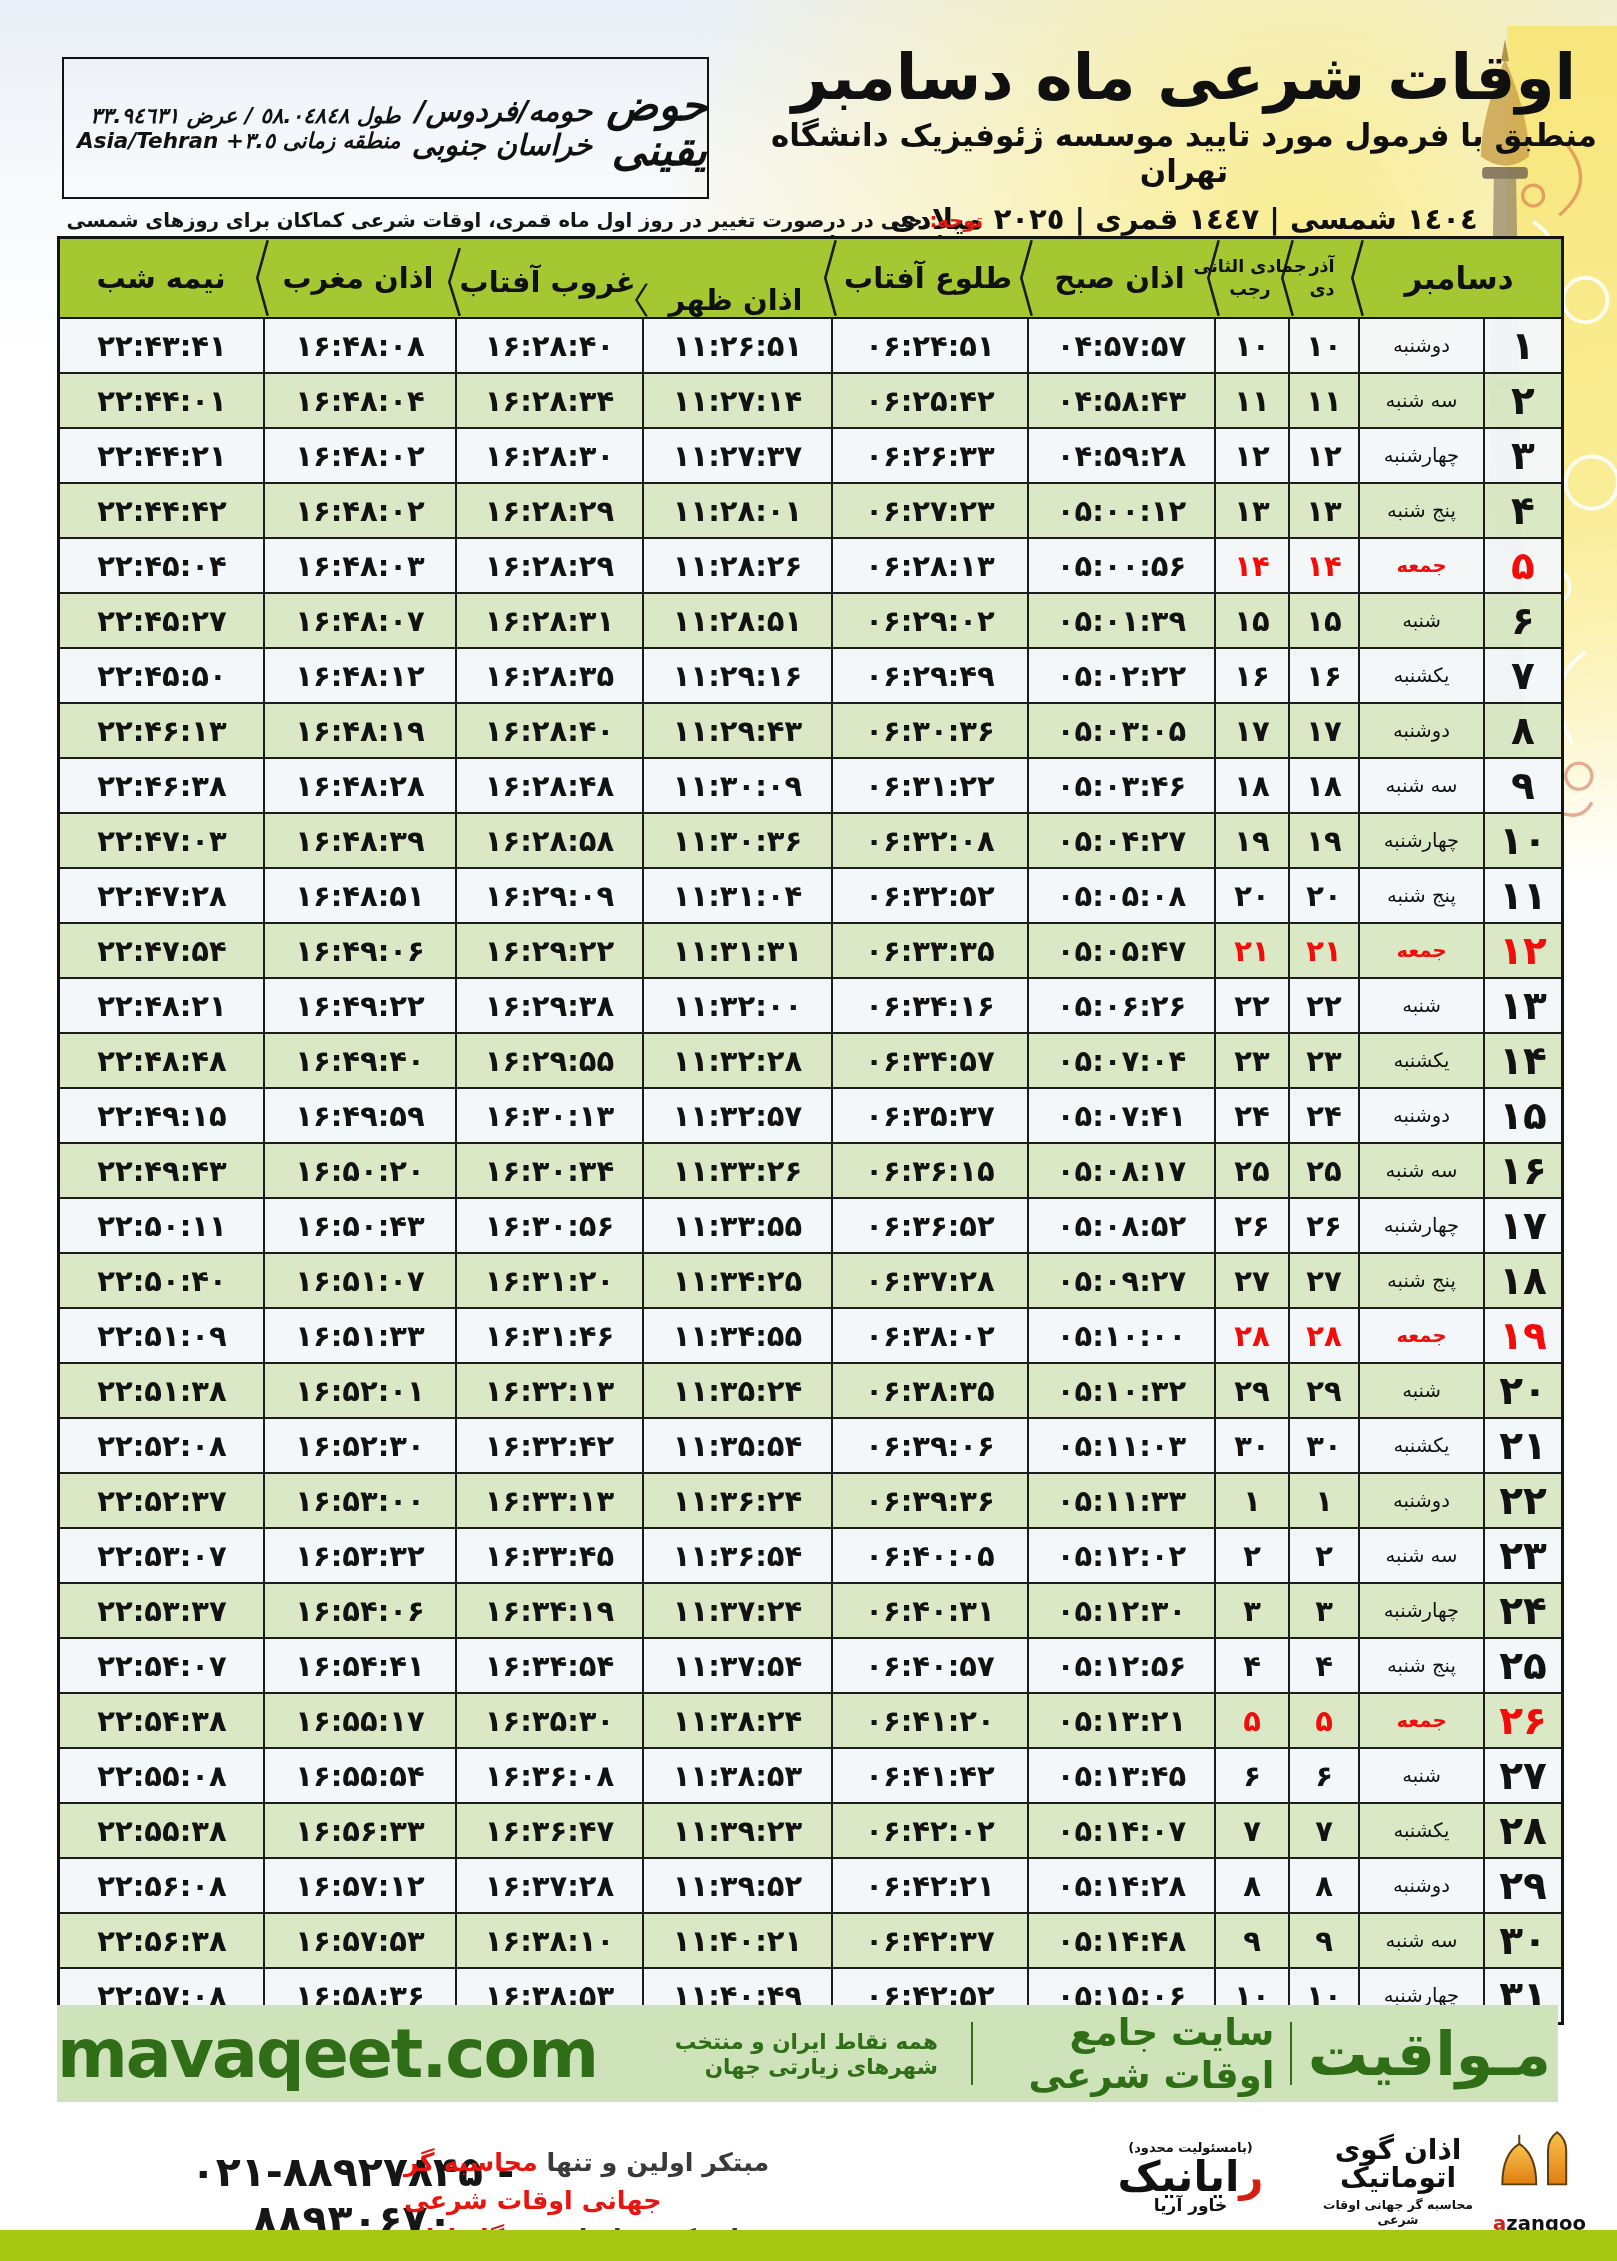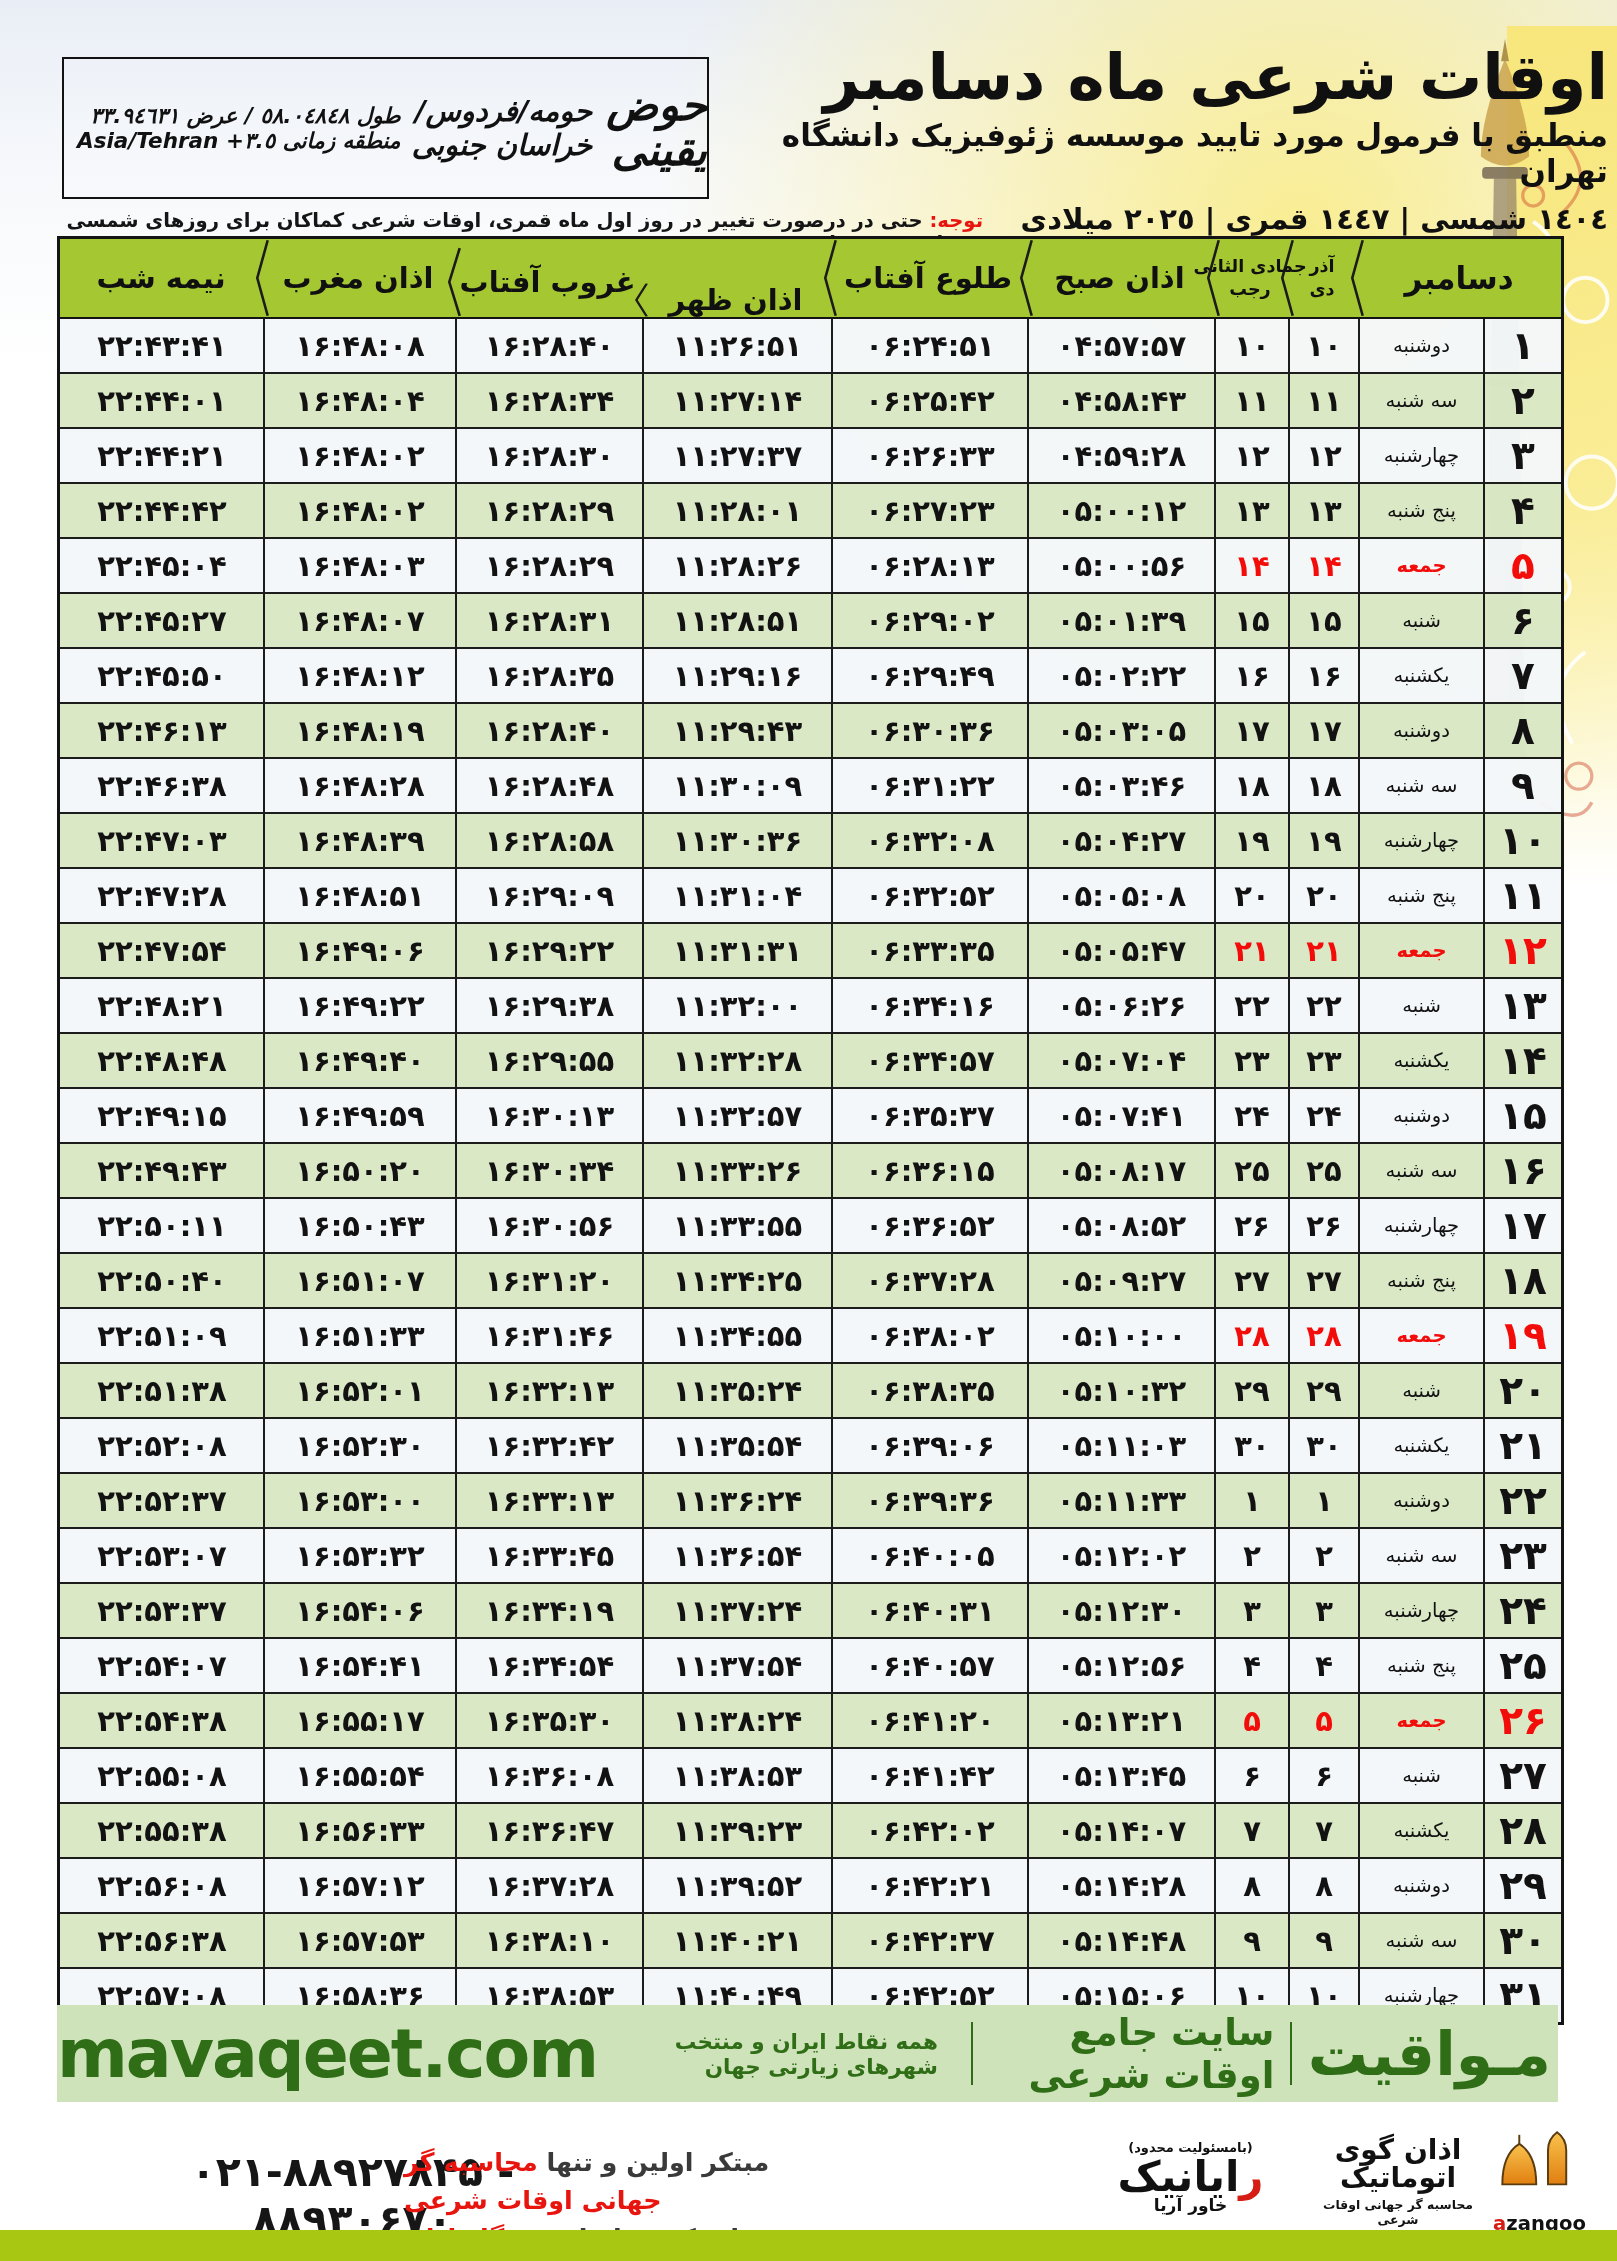--- a/index.html
+++ b/index.html
@@ -17,21 +17,21 @@
   .minaret{position:absolute;right:51px;top:39px;width:124px;height:718px;opacity:.8;pointer-events:none;}
 
   
   .loc-box{position:absolute;left:62px;top:57px;width:643px;height:138px;border:2.6px solid #121212;
     display:flex;flex-direction:row;align-items:center;justify-content:center;gap:3.9px;direction:rtl;color:#111;font-style:italic;}
   .loc-name{font-size:43px;font-weight:700;line-height:1.05;}
   .loc-region{font-size:29px;font-weight:700;}
   .loc-coords{font-size:21.5px;font-weight:700;direction:rtl;}
 
   
-  .title-block{position:absolute;left:760px;top:43px;width:848px;text-align:right;direction:rtl;color:#101010;z-index:2;}
+  .title-block{position:absolute;left:760px;top:43px;width:848px;text-align:center;direction:rtl;color:#101010;z-index:2;}
   .main-title{font-size:63px;font-weight:700;line-height:1.12;}
   .sub-title{font-size:31px;font-weight:700;margin-top:3.9px;}
   .cal-line{font-size:29px;font-weight:700;margin-top:13px;}
 
   
   .notice{position:absolute;left:62px;top:209px;width:921px;direction:rtl;text-align:right;
     font-size:19.6px;font-weight:700;color:#151515;z-index:2;}
   .notice .lbl{color:#e8150f;}
 
   

